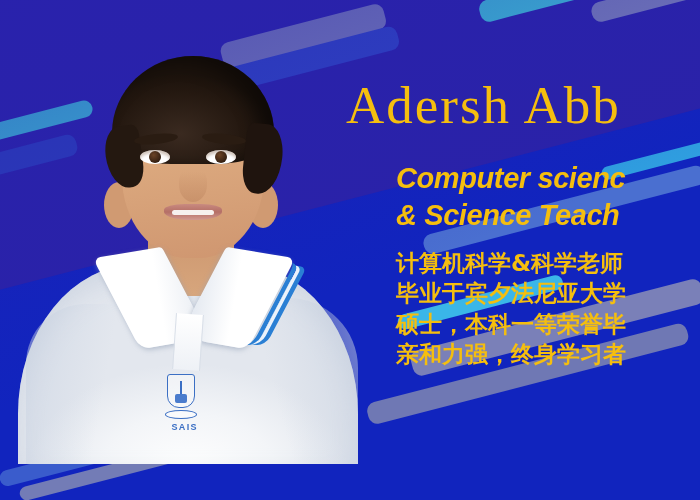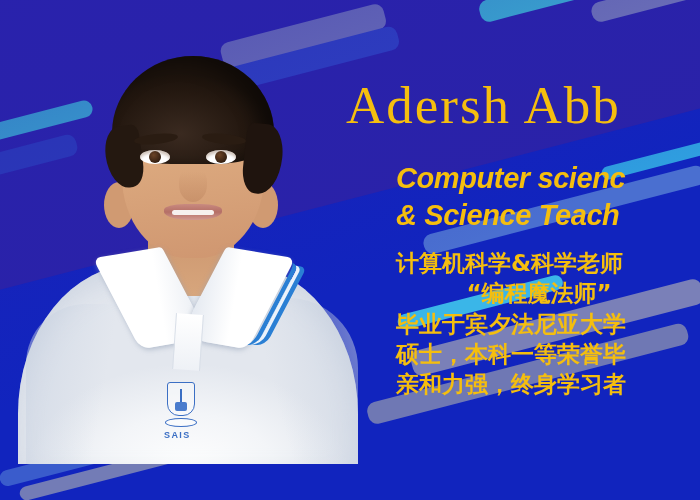--- a/index.html
+++ b/index.html
@@ -251,24 +251,24 @@
     position: absolute;
     left: 8px; top: 6px;
     width: 42px; height: 5px;
     background: #f6f1ee;
     border-radius: 3px;
   }
   
   .crest {
     position: absolute;
     left: 148px;
-    bottom: 24px;
+    bottom: 32px;
     width: 34px;
     z-index: 6;
-    text-align: left;
+    text-align: right;
   }
   .crest-shield {
     width: 26px;
     height: 32px;
     margin: 0 auto 2px;
     border: 1.6px solid #3b6fc4;
     border-radius: 3px 3px 12px 12px;
     position: relative;
     background: rgba(255,255,255,0.4);
   }
@@ -402,20 +402,19 @@
 
     <div class="name">Adersh Abb</div>
 
     <div class="role">
       <div>Computer scienc</div>
       <div>&amp; Science Teach</div>
     </div>
 
     <div class="cn">
       <div>计算机科学&amp;科学老师</div>
-      <div class="ctr">“编程魔法师”</div>
       <div>毕业于宾夕法尼亚大学</div>
       <div>硕士，本科一等荣誉毕</div>
       <div>亲和力强，终身学习者</div>
     </div>
   </div>
 
 </div>
 
 </body></html>

